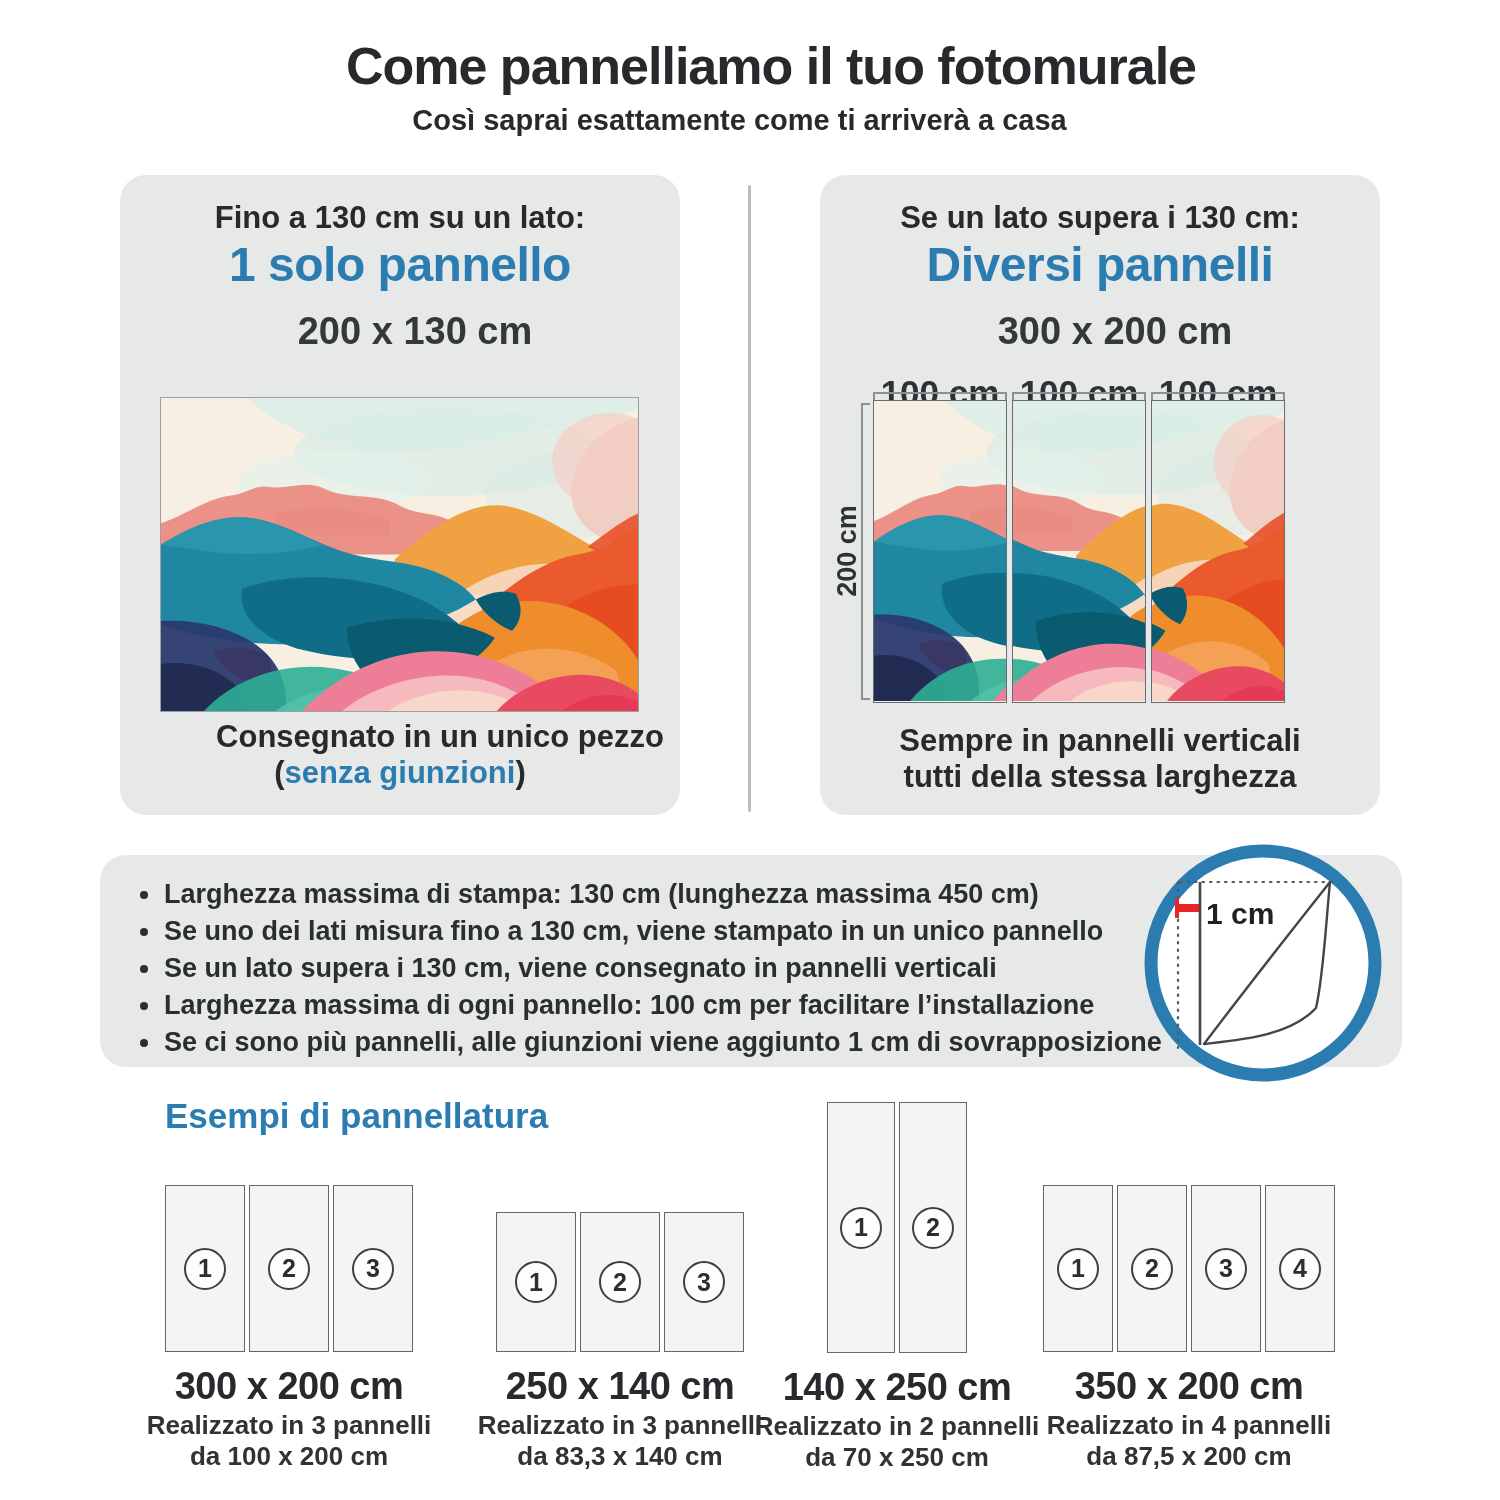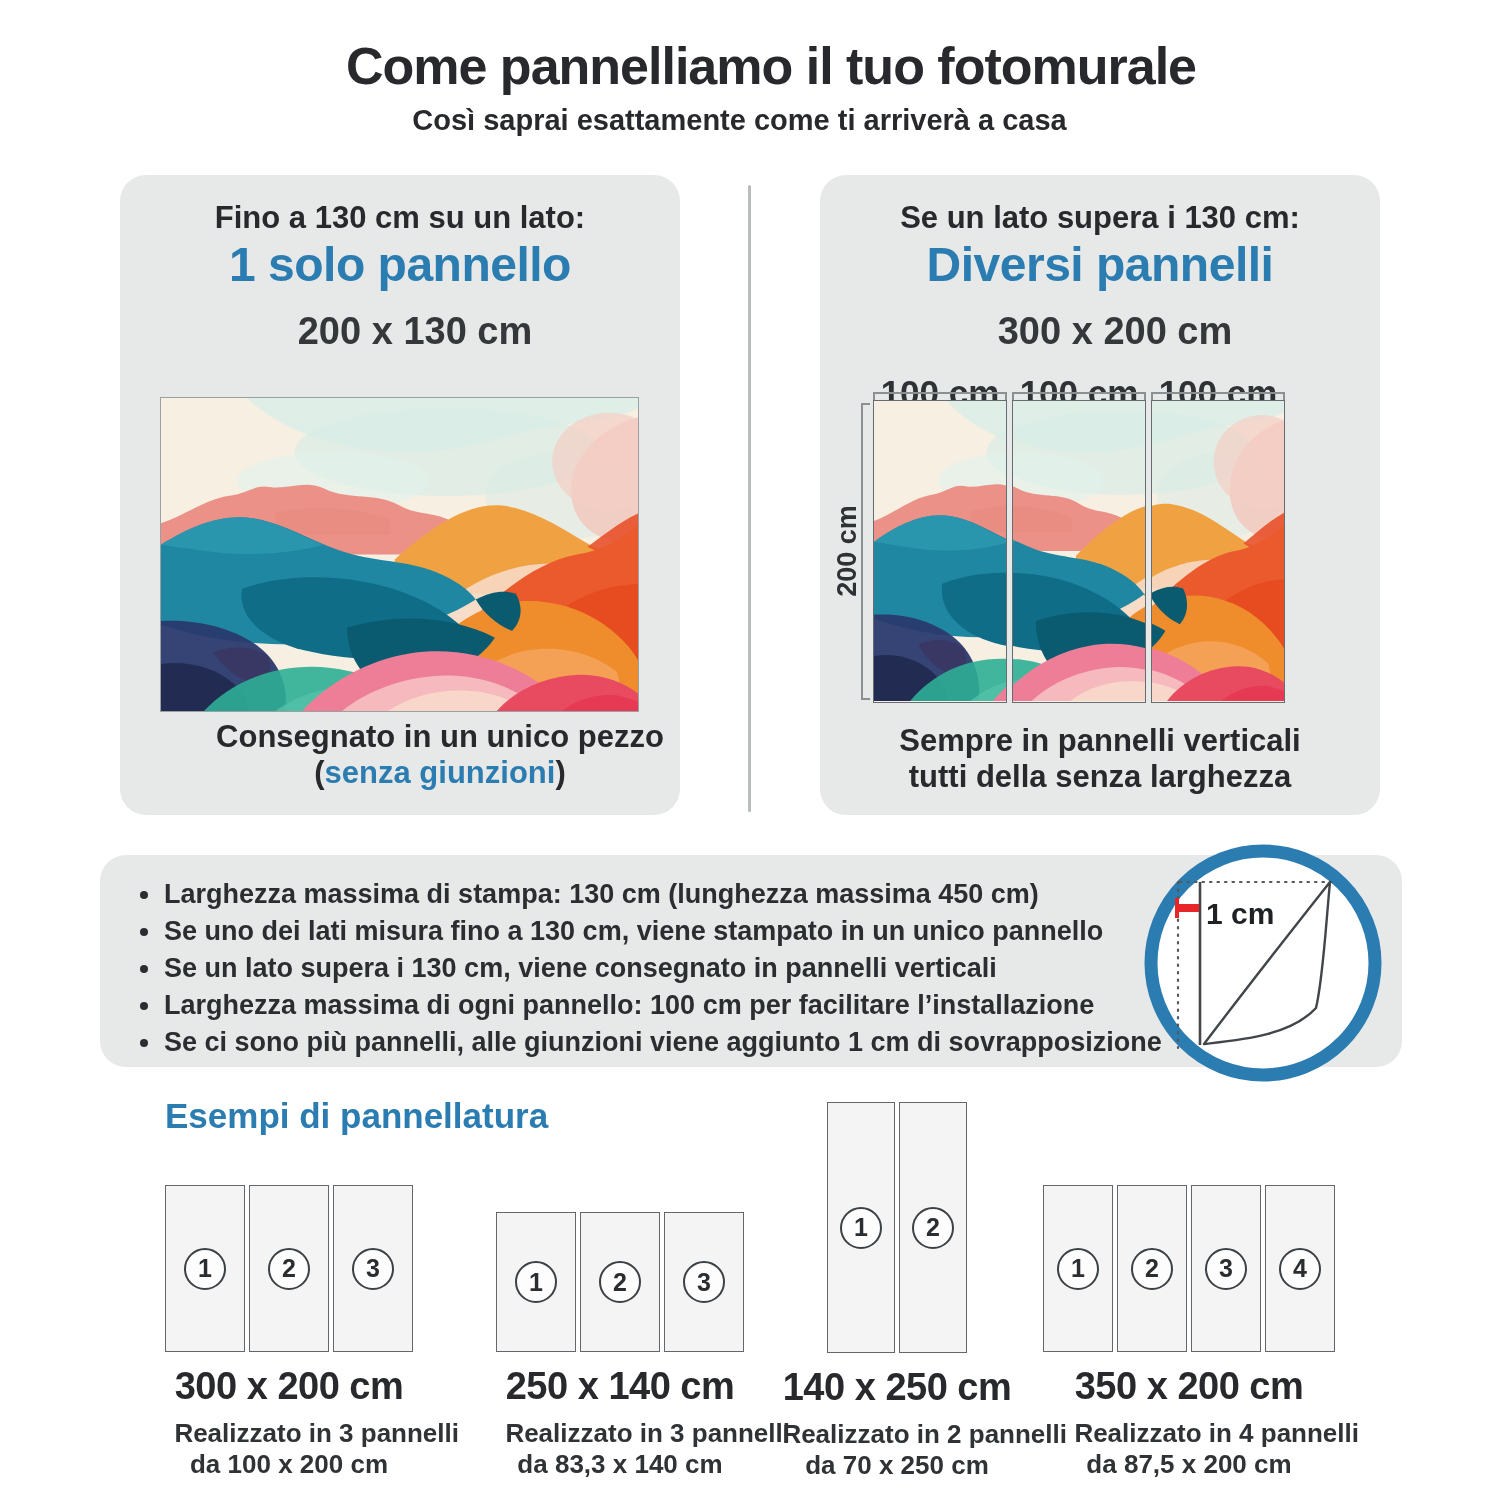--- a/index.html
+++ b/index.html
@@ -43,21 +43,21 @@
   .overlap-circle{left:1138px;top:838px;}
 
   
   .ex-heading{left:165px;top:1096px;width:600px;font-size:35px;font-weight:800;color:#2b7cb1;}
   .ex-group{width:340px;text-align:center;}
   .ex-panels{display:flex;justify-content:center;gap:4px;}
   .ex-panel{position:relative;background:#f3f4f3;border:1.5px solid #61676b;box-sizing:border-box;display:flex;align-items:center;justify-content:center;}
   .num-circle{width:38px;height:38px;border:2px solid #3c4145;border-radius:50%;background:#fdfdfd;display:flex;align-items:center;justify-content:center;font-size:25px;font-weight:700;color:#2b2e31;}
   .ex-size{margin-top:13px;font-size:38px;font-weight:800;color:#27292d;letter-spacing:-0.5px;}
   .ex-sub{font-size:26px;font-weight:700;color:#303336;line-height:31px;}
-  .ex-sub.first{margin-top:10px;text-align:right;}
+  .ex-sub.first{margin-top:2px;}
   .p-h167{height:167px;} .p-h140{height:140px;} .p-h251{height:251px;}
   .p-w80{width:80px;} .p-w68{width:68px;} .p-w70{width:70px;}
 </style>
 </head>
 <body>
 
 <div class="canvas">
 
   <svg width="0" height="0" style="position:absolute" aria-hidden="true">
     <defs>
@@ -103,21 +103,21 @@
   <div class="abs card" style="left:120px;top:175px;width:560px;height:640px;">
     <div class="abs card-heading">Fino a 130 cm su un lato:</div>
     <div class="abs card-highlight">1 solo pannello</div>
     <div class="abs card-dims">200 x 130 cm</div>
     <div class="abs photo">
       <svg viewBox="0 0 500 320" preserveAspectRatio="none">
           <use href="#wc-art"></use>
         </svg>
     </div>
     <div class="abs card-caption" style="top:544px;padding-left:40px;">Consegnato in un unico pezzo</div>
-    <div class="abs card-caption" style="top:580px;padding-left:40px;"><span>(</span><span class="blue">senza giunzioni</span><span>)</span></div>
+    <div class="abs card-caption" style="top:580px;"><span>(</span><span class="blue">senza giunzioni</span><span>)</span></div>
   </div>
 
   <div class="abs divider"></div>
 
   <div class="abs card" style="left:820px;top:175px;width:560px;height:640px;">
     <div class="abs card-heading">Se un lato supera i 130 cm:</div>
     <div class="abs card-highlight">Diversi pannelli</div>
     <div class="abs card-dims">300 x 200 cm</div>
 
     <div class="abs m-label" style="left:53px;">100 cm</div>
@@ -143,21 +143,21 @@
           </svg>
       </div>
       <div class="m-panel">
         <svg style="left:-268px;" viewBox="0 0 500 320" preserveAspectRatio="none">
             <use href="#wc-art"></use>
           </svg>
       </div>
     </div>
 
     <div class="abs card-caption" style="top:548px;">Sempre in pannelli verticali</div>
-    <div class="abs card-caption" style="top:584px;">tutti della senza larghezza</div>
+    <div class="abs card-caption" style="top:584px;">tutti della stessa larghezza</div>
   </div>
 
   <div class="abs rules">
     <ul>
       <li>
           <span class="dot"></span>
           <span>Larghezza massima di stampa: 130 cm (lunghezza massima 450 cm)</span>
         </li>
       <li>
           <span class="dot"></span>

